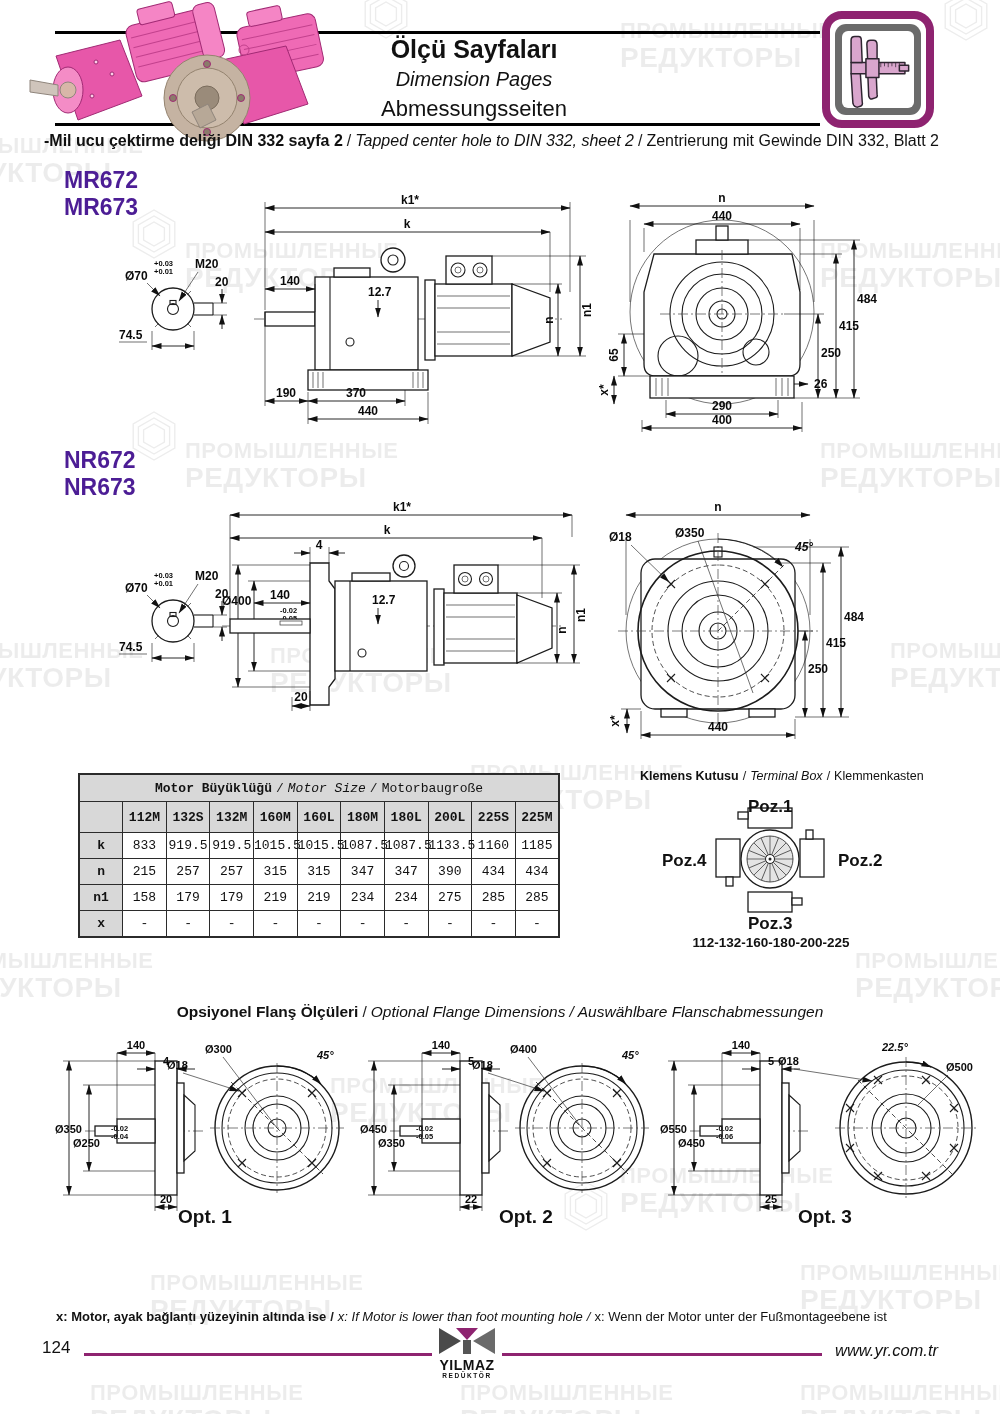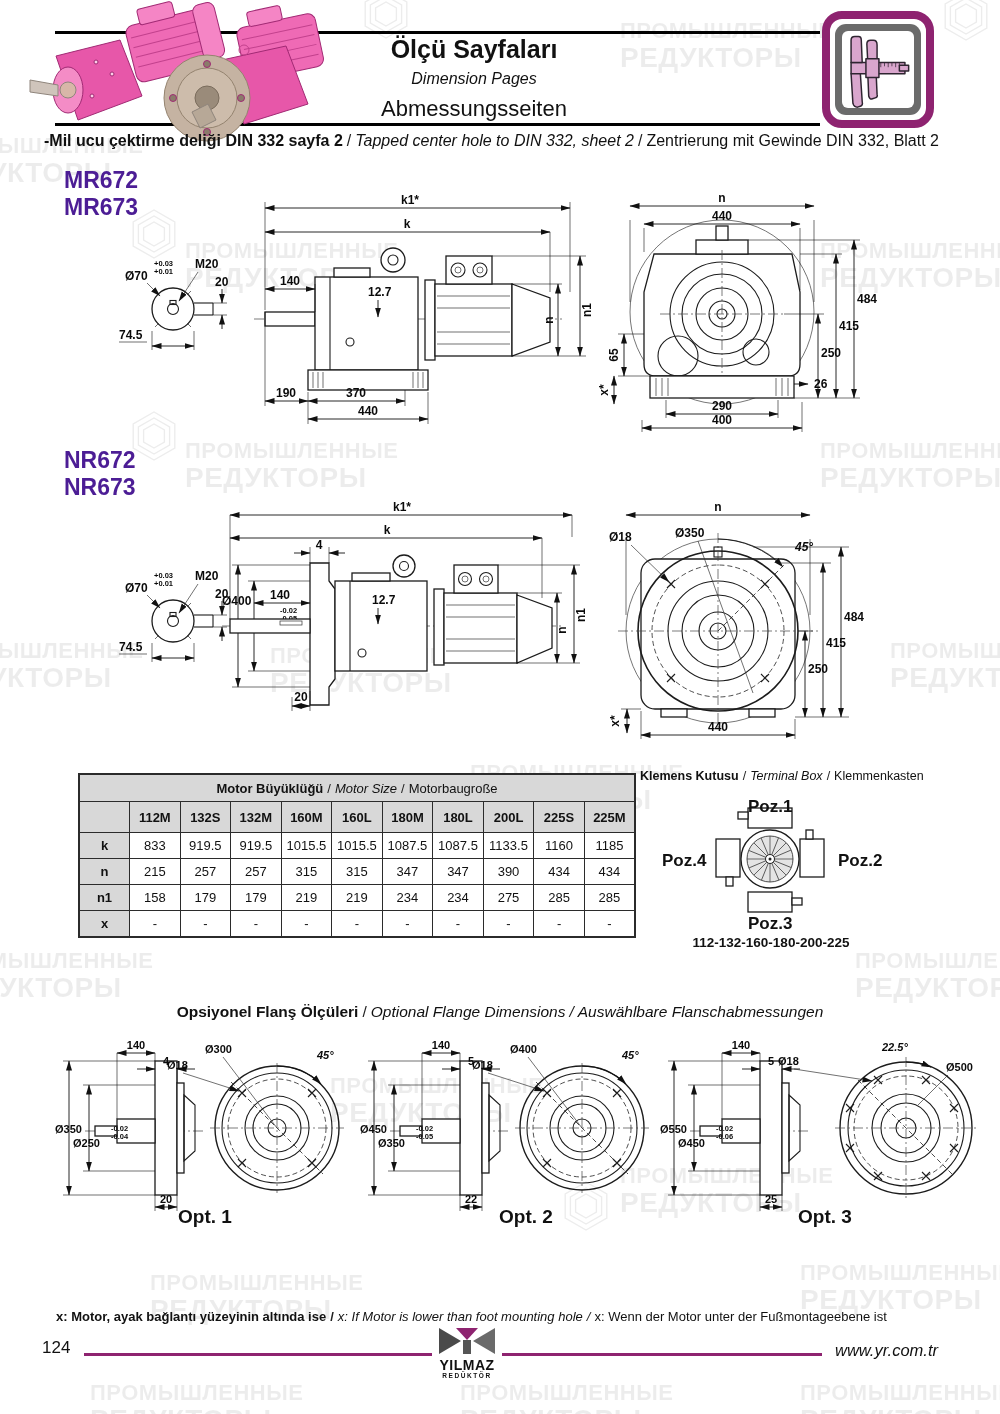--- a/index.html
+++ b/index.html
@@ -9,21 +9,21 @@
   
   .wm{position:absolute;z-index:0;color:#000;opacity:.07;font-weight:bold;line-height:1.04;
       letter-spacing:.5px;white-space:nowrap;}
   .wm .a{font-size:22px;display:block;}
   .wm .b{font-size:28px;display:block;}
   .wmx{position:absolute;z-index:0;opacity:.07;}
   
   .rule{position:absolute;background:#000;height:3px;z-index:1;}
   .titleblock{position:absolute;left:324px;top:34px;width:300px;text-align:center;z-index:2;}
   .t1{font-size:25px;font-weight:bold;line-height:30px;}
-  .t2{font-size:16px;font-style:italic;line-height:30px;}
+  .t2{font-size:20px;font-style:italic;line-height:30px;}
   .t3{font-size:22px;line-height:30px;}
   .iconbox{position:absolute;left:822px;top:11px;width:112px;height:117px;box-sizing:border-box;
            border:8px solid #8e2370;border-radius:20px;background:#fff;z-index:3;}
   .iconbox .gray{position:absolute;left:5px;top:5px;right:5px;bottom:5px;background:#6b6b6b;border-radius:11px;}
   .iconbox .white{position:absolute;left:12px;top:12px;right:12px;bottom:12px;background:#fff;border-radius:6px;
                   display:flex;align-items:center;justify-content:center;}
   .noteline{position:absolute;left:44px;top:132px;font-size:16px;z-index:2;white-space:nowrap;}
   .noteline .b{font-weight:bold;}
   .noteline .i{font-style:italic;}
   .sepr{padding:0 4px;color:#222;}
@@ -35,22 +35,22 @@
   .ol2{fill:none;stroke:#1c1c1c;stroke-width:1.1;}
   .thin{stroke:#333;stroke-width:.7;fill:none;}
   .dim{stroke:#111;stroke-width:.9;fill:none;}
   .ext{stroke:#111;stroke-width:.6;fill:none;}
   .cl{stroke:#444;stroke-width:.7;stroke-dasharray:10 3 2 3;fill:none;}
   .bc{stroke:#222;stroke-width:.8;stroke-dasharray:5 3;fill:none;}
   svg text{font-family:"Liberation Sans",sans-serif;font-size:12px;font-weight:bold;fill:#0a0a0a;}
   svg text.tol{font-size:7.5px;}
   svg text.sm{font-size:11px;}
   
-  .dimtable{position:absolute;left:78px;top:773px;z-index:2;border-collapse:collapse;width:558px;
-            border:2px solid #2b2b2b;table-layout:fixed;}
+  .dimtable{position:absolute;left:78px;top:773px;z-index:2;border-collapse:collapse;width:482px;
+            border:2px solid #2b2b2b;table-layout:fixed;font-family:Liberation Mono, monospace;}
   .dimtable td,.dimtable th{border:1px solid #2b2b2b;text-align:center;font-size:13px;padding:0;}
   .dimtable .cap{background:#d8d8d8;height:26px;font-weight:normal;}
   .dimtable .cap .b{font-weight:bold;}
   .dimtable .cap .i{font-style:italic;}
   .dimtable .hdr td{background:#d8d8d8;font-weight:bold;height:30px;}
   .dimtable .lbl{background:#d8d8d8;font-weight:bold;width:56px;}
   .dimtable .val{height:25px;background:#fff;}
   
   .tbtitle{position:absolute;left:640px;top:769px;font-size:12.5px;z-index:2;white-space:nowrap;}
   .poz{position:absolute;font-size:17px;font-weight:bold;z-index:2;}

